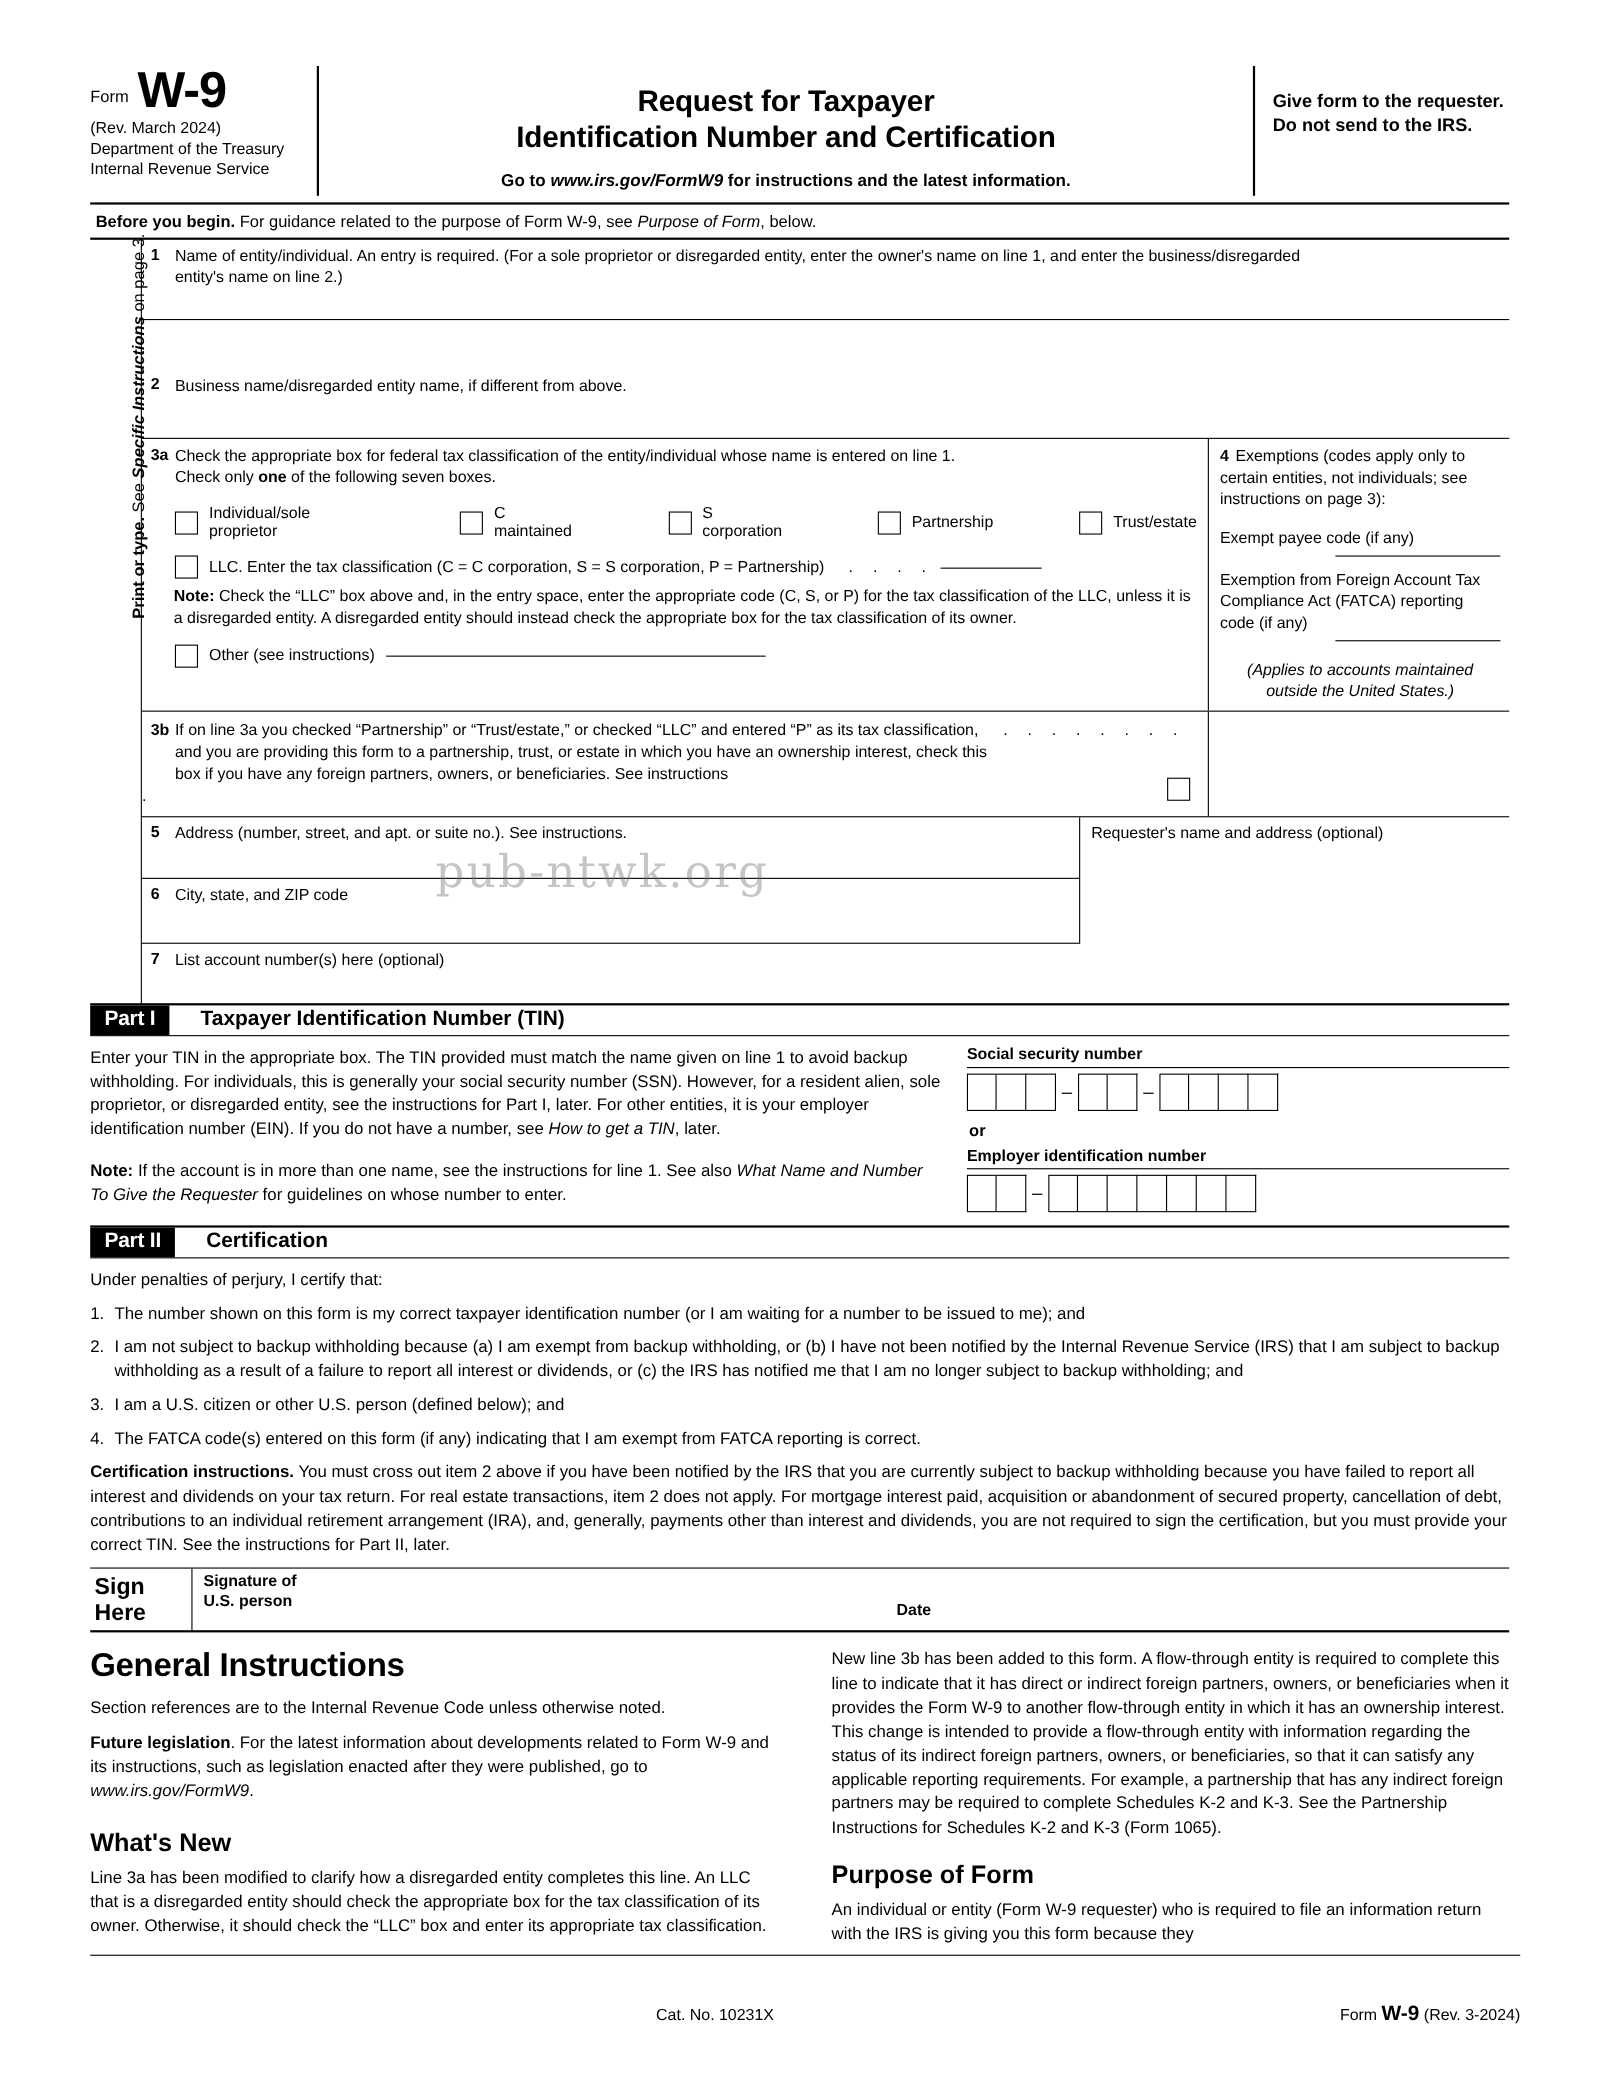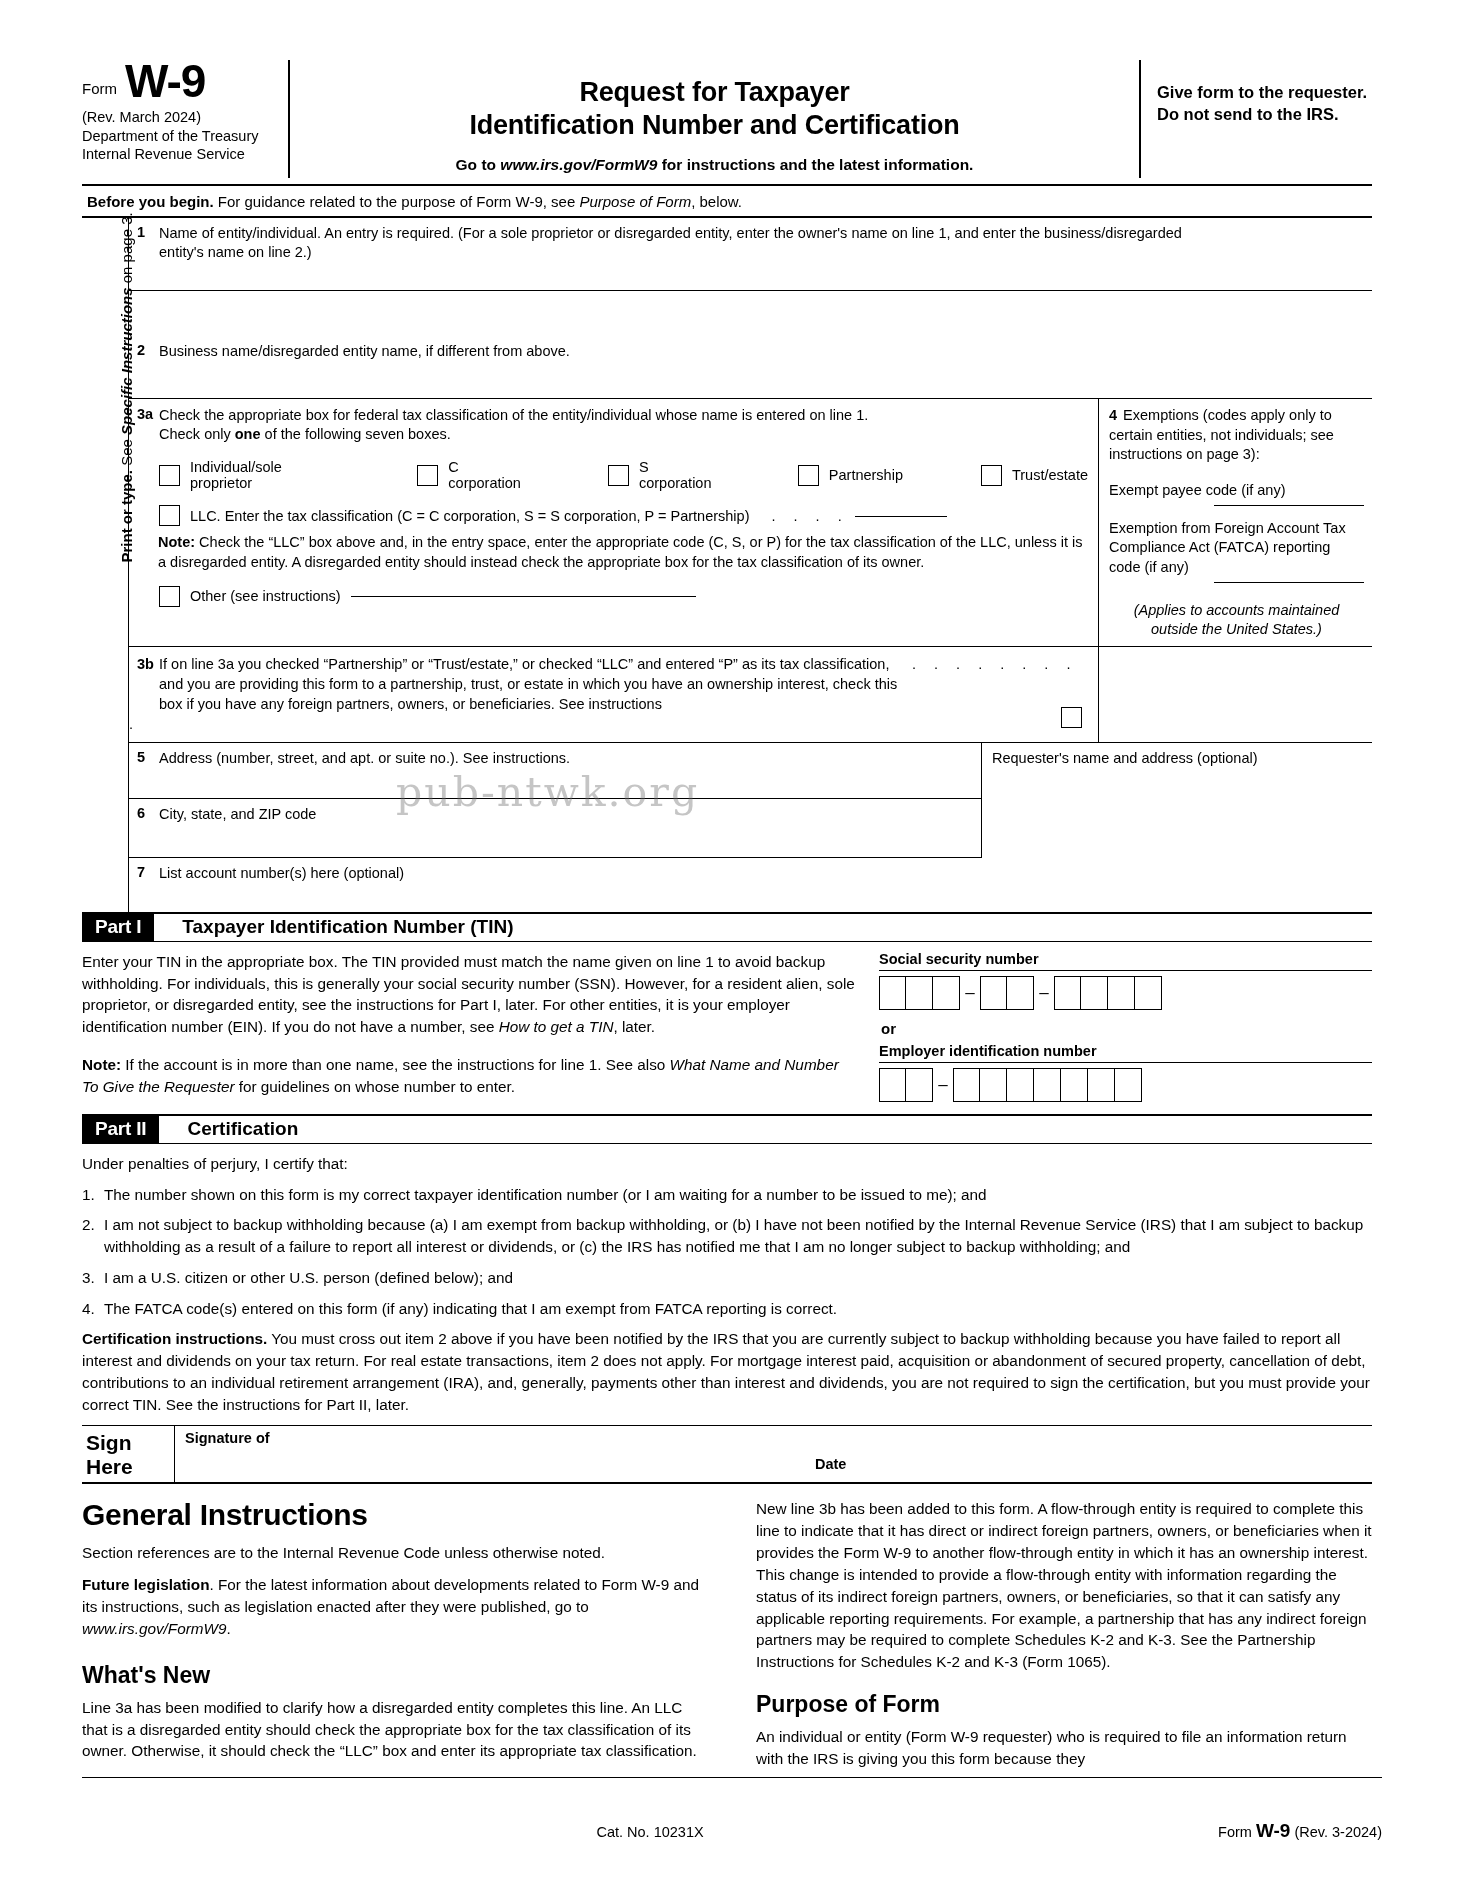--- a/index.html
+++ b/index.html
@@ -205,21 +205,21 @@
               <span class="fnum">3a</span><span class="ftxt" style="width:745px;"><span>Check the appropriate box for federal tax classification of the entity/individual whose name is entered on line 1. Check only </span><b>one</b><span> of the following seven boxes.</span></span>
             </div>
 
             <div class="cbline" style="padding-left:30px;gap:44px;">
               <label class="cbitem">
                 <span class="cb"></span>
                 <span>Individual/sole proprietor</span>
               </label>
               <label class="cbitem">
                 <span class="cb"></span>
-                <span>C corporation</span>
+                <span>C maintained</span>
               </label>
               <label class="cbitem">
                 <span class="cb"></span>
                 <span>S corporation</span>
               </label>
               <label class="cbitem">
                 <span class="cb"></span>
                 <span>Partnership</span>
               </label>
               <label class="cbitem" style="margin-right:0;">
@@ -363,20 +363,21 @@
       </p>
     </div>
 
     <div class="sign">
       <div class="signl">
         <div>Sign</div>
         <div>Here</div>
       </div>
       <div class="signr">
         <div class="sig-lbl">Signature of</div>
+        <div class="sig-lbl">U.S. person</div>
         <div class="date-lbl">Date</div>
       </div>
     </div>
 
     <div class="gi">
       <div class="gil">
         <div class="h-big">General Instructions</div>
         <p class="body-t">Section references are to the Internal Revenue Code unless otherwise noted.</p>
         <p class="body-t">
           <b>Future legislation</b><span>. For the latest information about developments related to Form W-9 and its instructions, such as legislation enacted after they were published, go to </span><i>www.irs.gov/FormW9</i><span>.</span>

